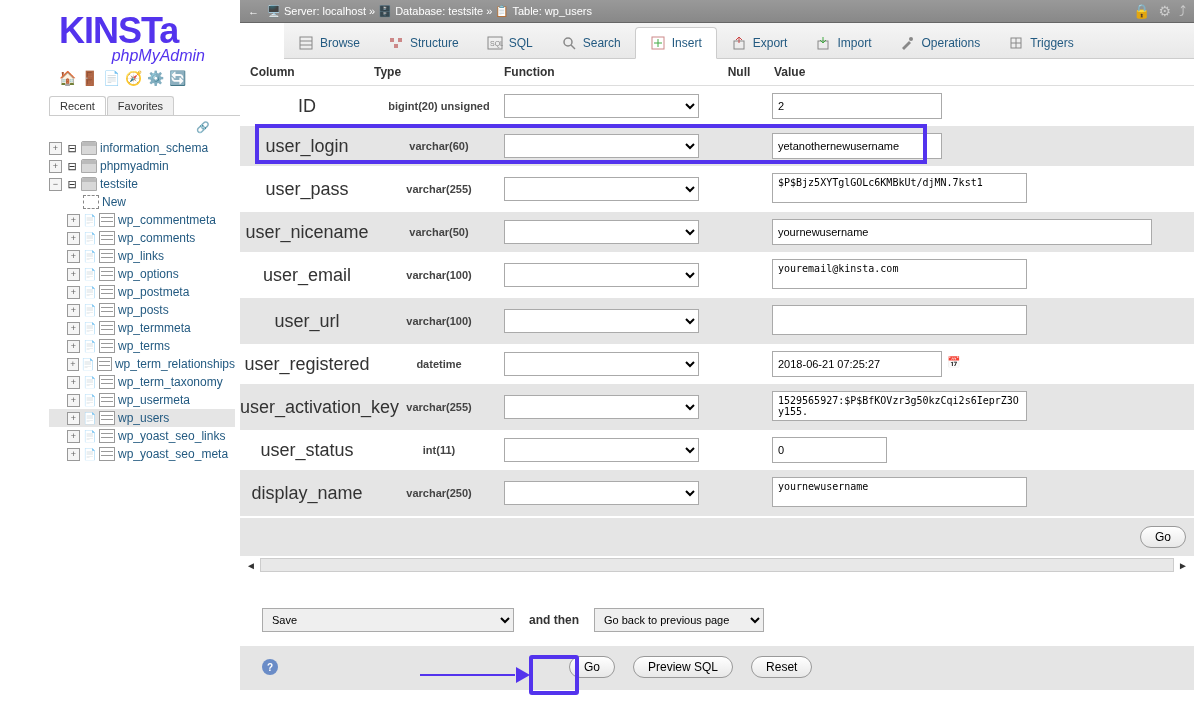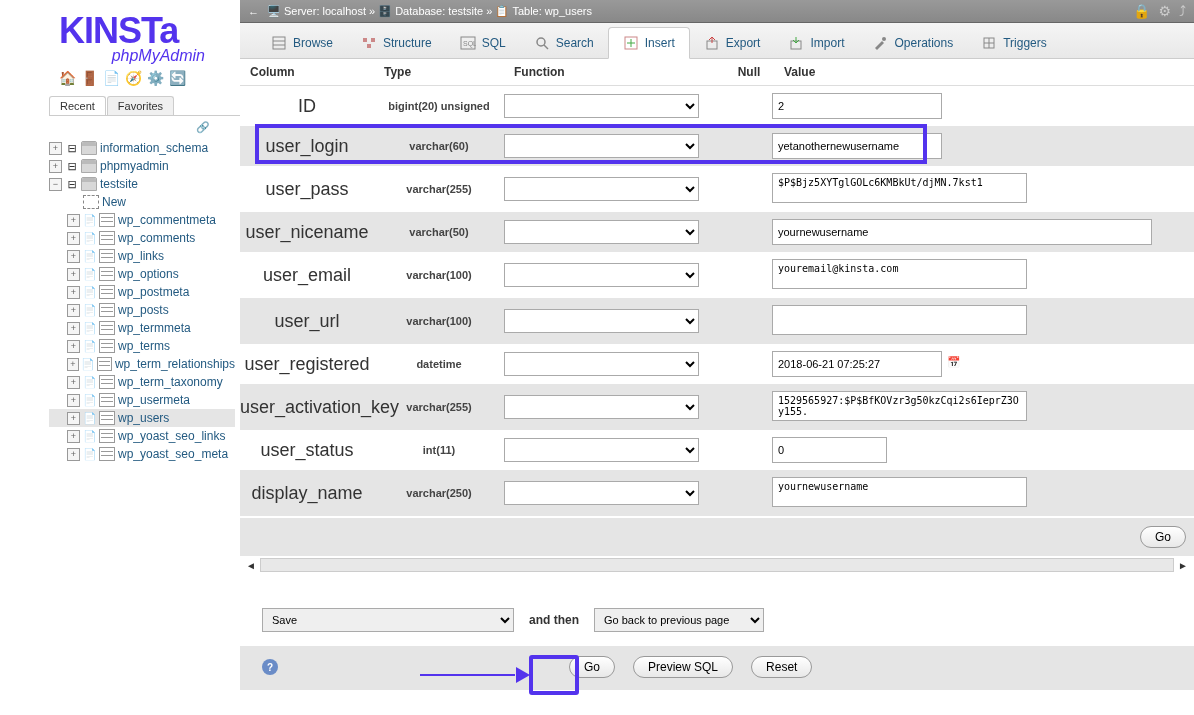--- a/index.html
+++ b/index.html
@@ -30,28 +30,28 @@
 .tree-item.sel { background: #e5e5e5; }
 .mini-icon { width: 14px; height: 14px; display: inline-block; margin-right: 2px; font-size: 11px; text-align:center; line-height:14px;}
 
 .main { position: absolute; left: 240px; top: 0; right: 0; height: 715px; background: #fff; }
 .breadcrumb { background: linear-gradient(to bottom, #999, #888); color: #fff; padding: 3px 8px; font-size: 11px; display: flex; align-items: center; border-bottom: 1px solid #666; }
 .breadcrumb .bc-icon { display: inline-block; width: 14px; height: 12px; margin: 0 3px; }
 .breadcrumb a { color: #fff; text-decoration: none; }
 .bc-right { margin-left: auto; display: flex; gap: 8px; align-items: center; }
 .bc-right span { font-size: 14px; }
 
-.main-tabs { display: flex; background: linear-gradient(to bottom, #f5f5f5, #e8e8e8); border-bottom: 1px solid #ccc; padding-left: 17px; padding-top: 4px; }
+.main-tabs { display: flex; background: linear-gradient(to bottom, #f5f5f5, #e8e8e8); border-bottom: 1px solid #ccc; padding-left: 0; padding-top: 4px; margin-left: 44px; }
 .main-tab { padding: 7px 14px; display: flex; align-items: center; gap: 6px; color: #235a81; cursor: pointer; font-size: 12px; border-top-left-radius:4px; border-top-right-radius:4px; }
 .main-tab.active { background: #fff; border: 1px solid #ccc; border-bottom: 1px solid #fff; margin-bottom: -1px; }
 
 .form-wrap { padding: 0; }
 .form-head { display: flex; background: #fff; font-weight: bold; padding: 6px 0; border-bottom: 1px solid #ddd; font-size: 12px; }
 .col-column { width: 134px; padding-left: 10px; }
-.col-type { width: 130px; margin-left: 10px; }
+.col-type { width: 130px; }
 .col-function { width: 210px; }
 .col-null { width: 50px; text-align: center; }
 .col-value { flex: 1; padding-left: 10px; }
 
 .form-row { display: flex; align-items: center; padding: 7px 0; position: relative; }
 .form-row.odd { background: #e5e5e5; }
 .form-row.even { background: #fff; }
 .fr-column { width: 134px; text-align: center; font-size: 18px; }
 .fr-type { width: 130px; text-align: center; font-size: 11px; color: #444; font-weight: bold; }
 .fr-function { width: 210px; }

